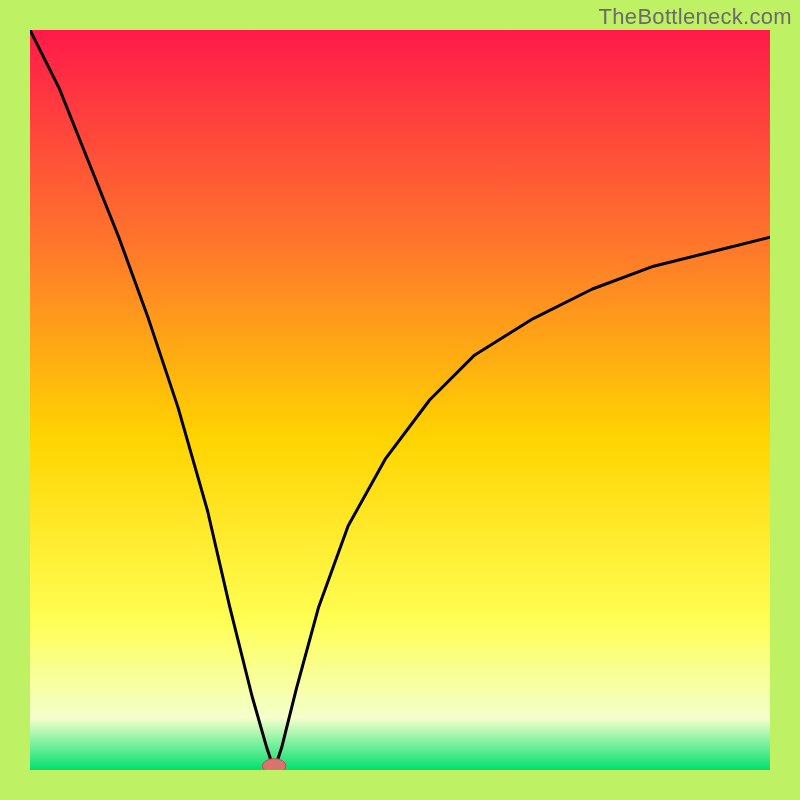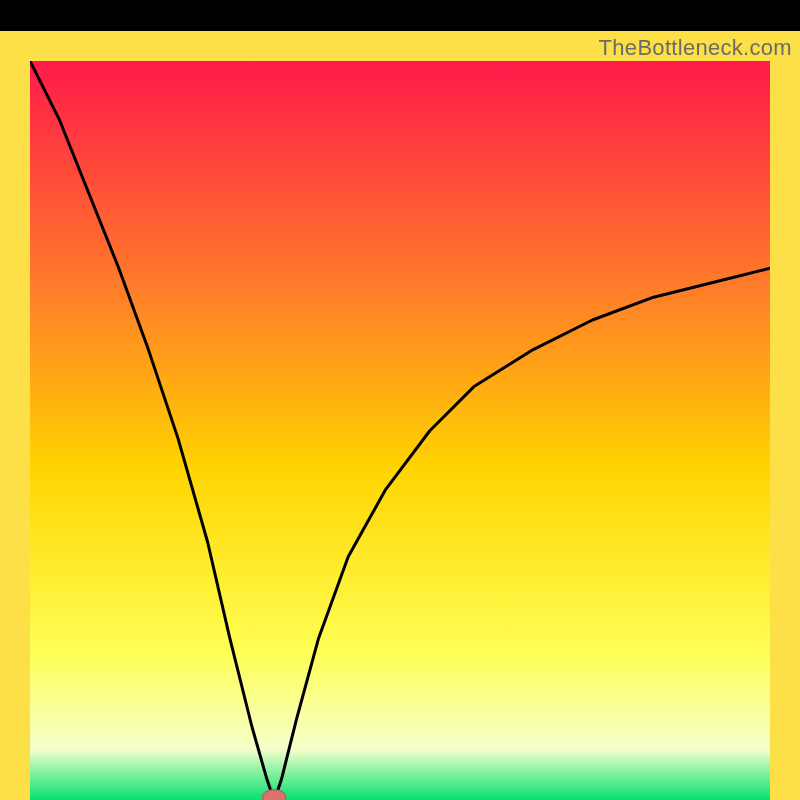--- a/index.html
+++ b/index.html
@@ -7,22 +7,21 @@
     padding: 0;
     width: 800px;
     height: 800px;
     overflow: hidden;
     background: #000;
     font-family: Arial, Helvetica, sans-serif;
   }
   .frame {
     position: absolute;
     inset: 0;
-    background: #fde047;
-    margin-top: 31px;
+    background: #bef264;
   }
   .plot {
     position: absolute;
     left: 30px;
     top: 30px;
     width: 740px;
     height: 740px;
     overflow: hidden;
   }
   .watermark {

